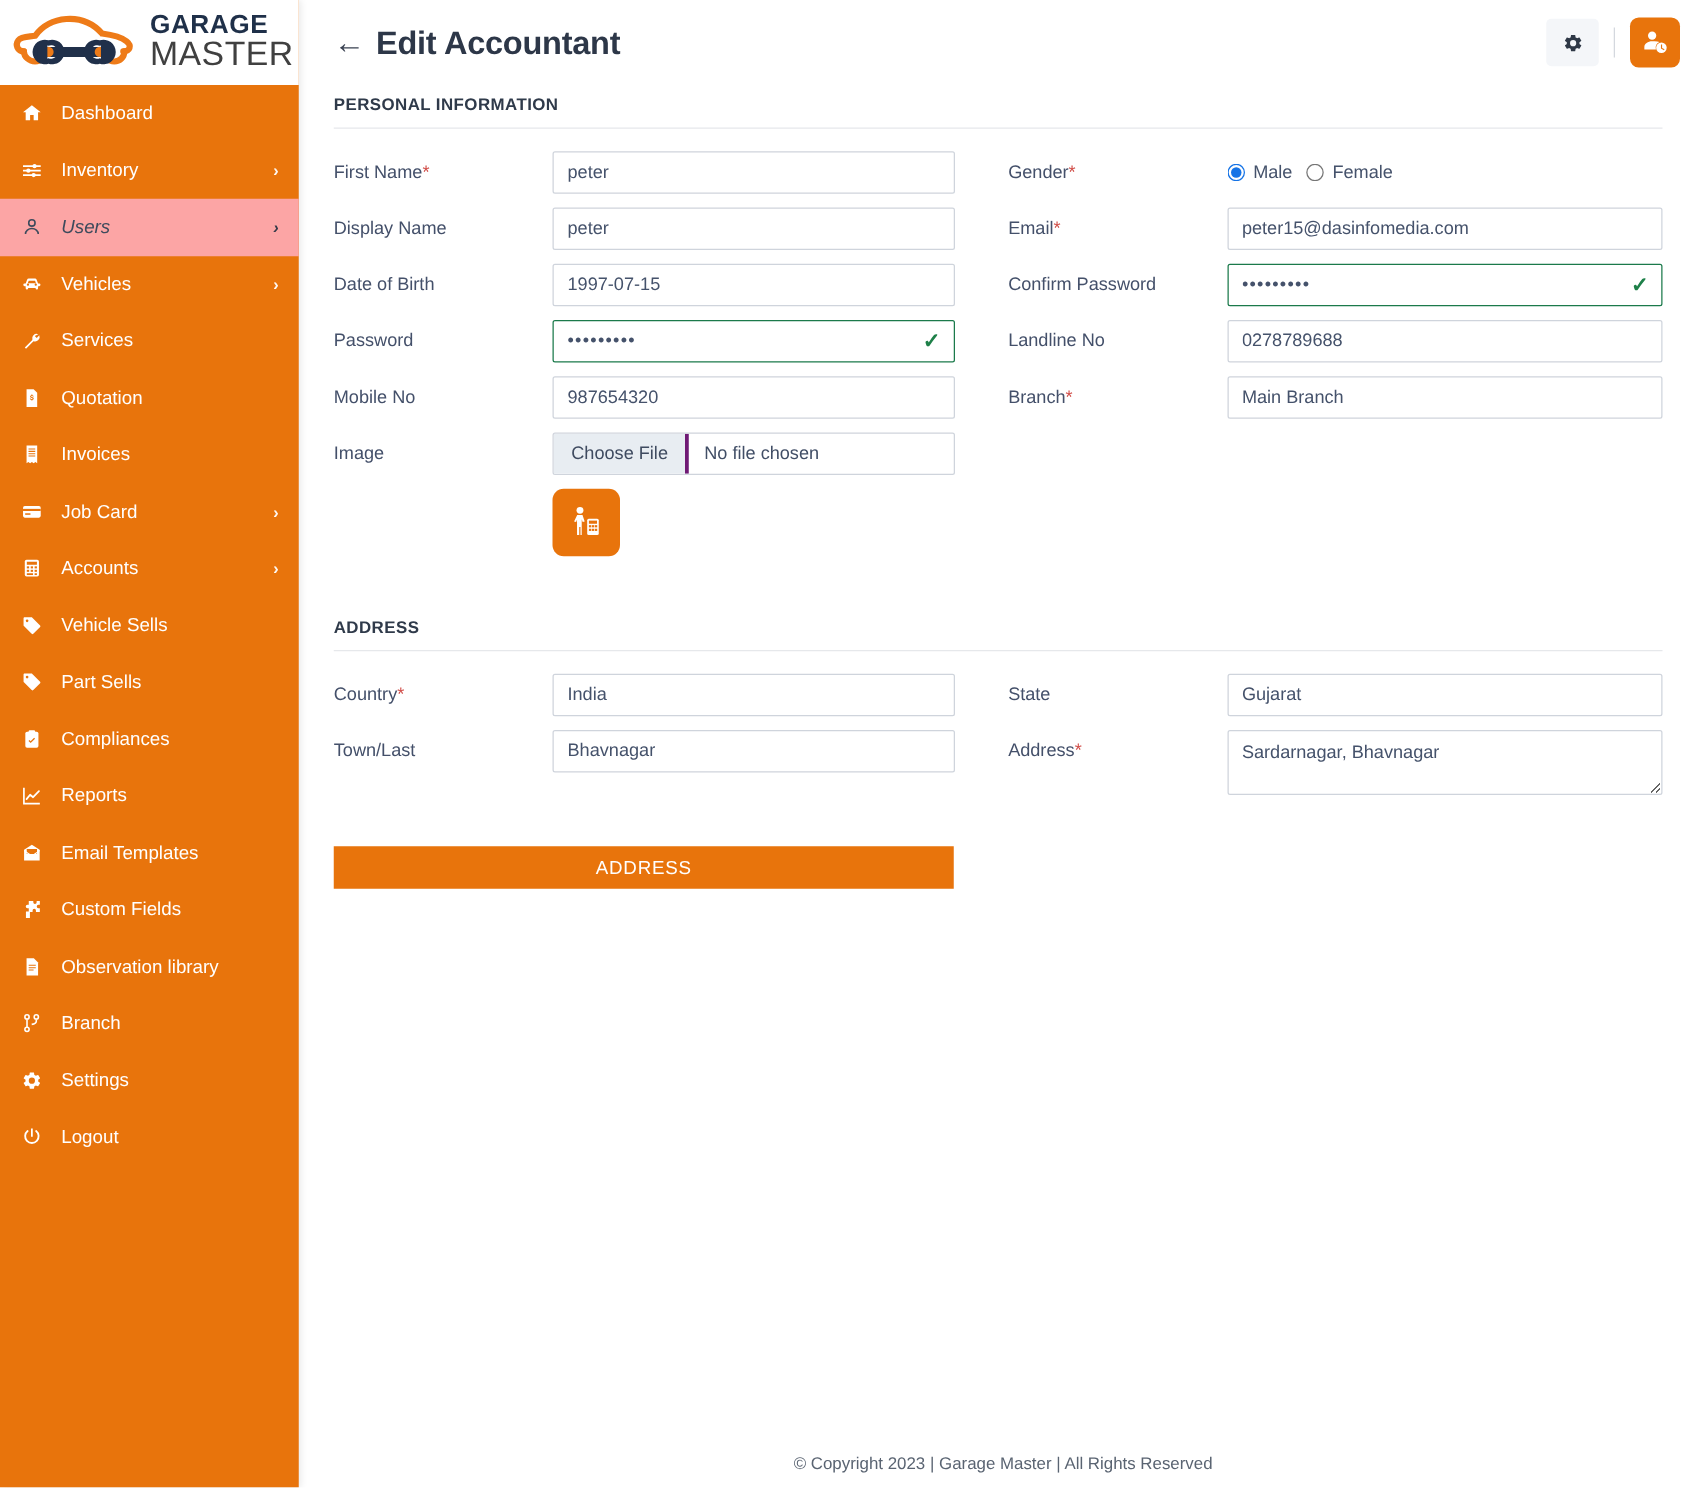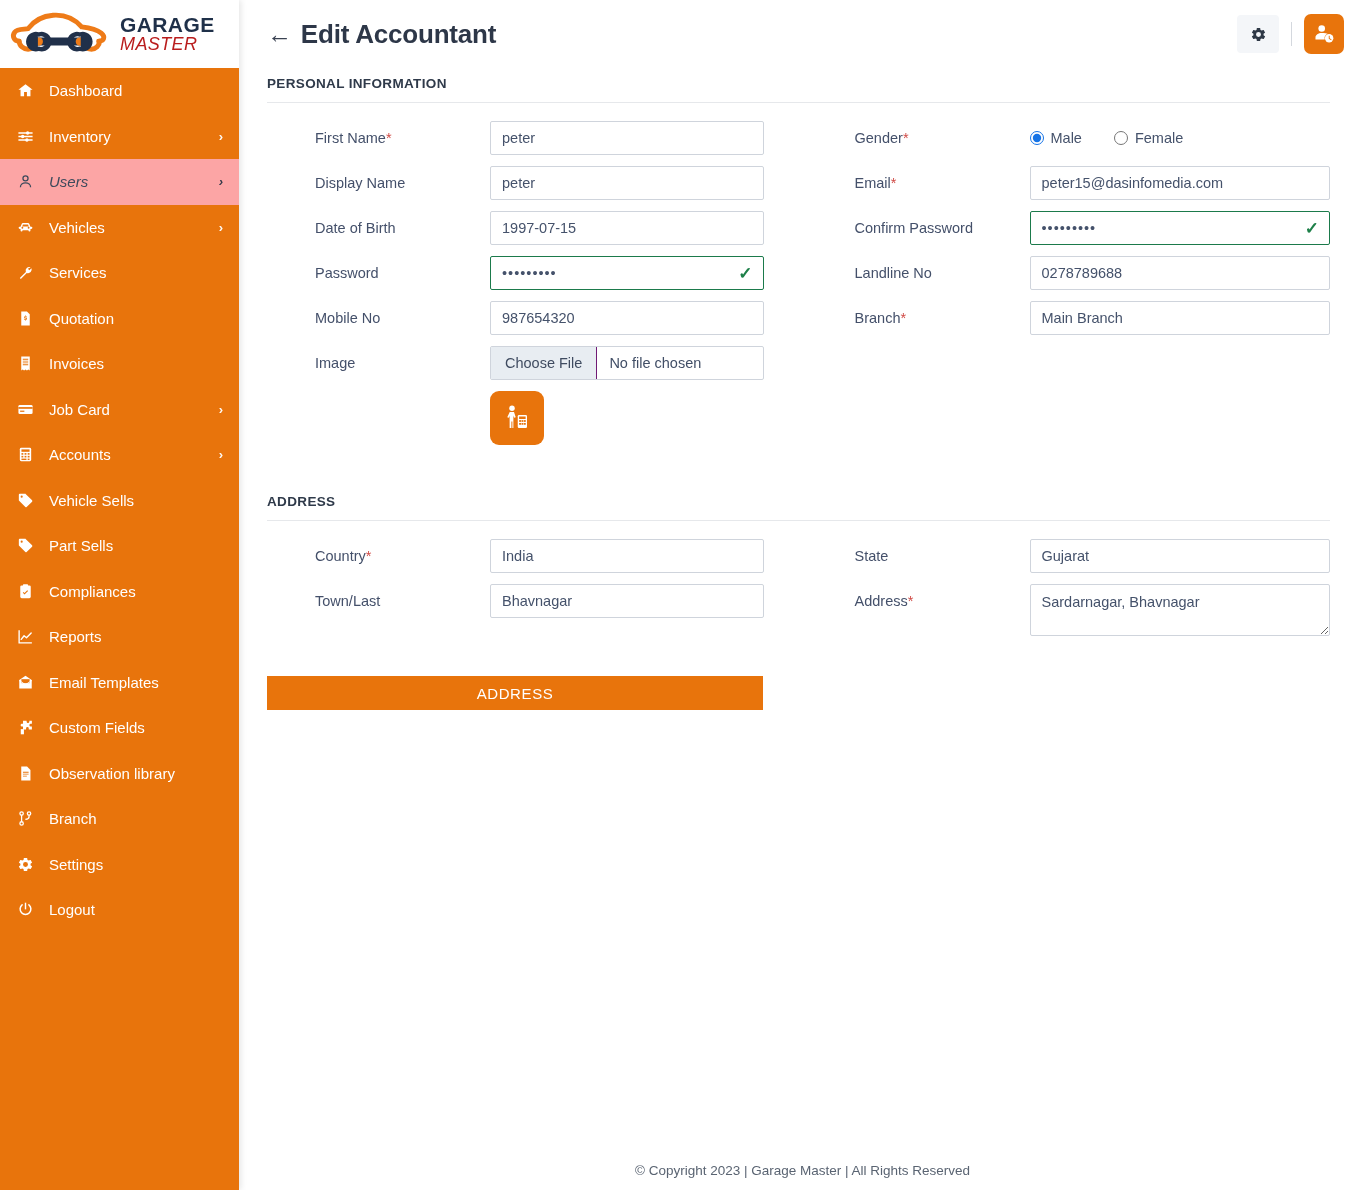--- a/index.html
+++ b/index.html
@@ -35,25 +35,24 @@
   .logo-text { line-height: 1.0; padding-bottom: 2px; }
   .logo-text .l1 {
     display: block;
     font-size: 21px;
     font-weight: bold;
     color: #1F3049;
     letter-spacing: 0.4px;
   }
   .logo-text .l2 {
     display: block;
-    font-size: 18px;
+    font-size: 27px;
     font-weight: normal;
-    color: #b91c1c;
+    color: #404040;
     letter-spacing: 0.4px;
-    font-style: italic;
   }
 
   .nav { padding-top: 0px; }
   .nav-item {
     display: flex;
     align-items: center;
     height: 45.5px;
     padding-left: 17px;
     padding-right: 16px;
     color: #ffffff;
@@ -158,21 +157,20 @@
     margin-bottom: 11px;
     min-height: 34px;
   }
   .row .label {
     width: 175px;
     min-width: 175px;
     font-size: 14.5px;
     color: #44506A;
     padding-top: 9px;
     line-height: 1.2;
-    margin-left: 48px;
   }
   .req { color: #D04A45; }
   .ctrl { flex: 1; }
 
   input.fld, textarea.fld {
     width: 100%;
     height: 34px;
     border: 1px solid #CFD4DC;
     border-radius: 2px;
     padding: 4px 11px;
@@ -197,38 +195,38 @@
   .ok-check {
     position: absolute;
     right: 11px; top: 50%;
     transform: translateY(-50%);
     color: #1E8049;
     font-size: 17px;
     font-weight: bold;
     line-height: 1;
   }
 
-  .radios { display: flex; align-items: center; padding-top: 9px; gap: 22px; }
+  .radios { display: flex; align-items: center; padding-top: 9px; gap: 1px; }
   .radio-opt { display: flex; align-items: center; gap: 7px; cursor: pointer; }
   .radio-opt input { margin: 0; width: 14px; height: 14px; accent-color: #1573E6; cursor: pointer; }
   .radio-opt span { font-size: 14.5px; color: #45526B; }
   .radio-opt + .radio-opt { margin-left: 10px; }
 
   .file-wrap {
     display: flex;
     width: 100%;
     height: 34px;
     border: 1px solid #CFD4DC;
     border-radius: 2px;
     overflow: hidden;
     background: #fff;
   }
   .file-btn {
     background: #E8EDF2;
-    border-right: 1px solid #701a75;
+    border-right: 3px solid #701a75;
     padding: 0 14px;
     display: flex; align-items: center;
     font-size: 14.5px; color: #3F4B60;
     cursor: pointer;
     white-space: nowrap;
   }
   .file-name {
     padding: 0 12px;
     display: flex; align-items: center;
     font-size: 14.5px; color: #414E66;

